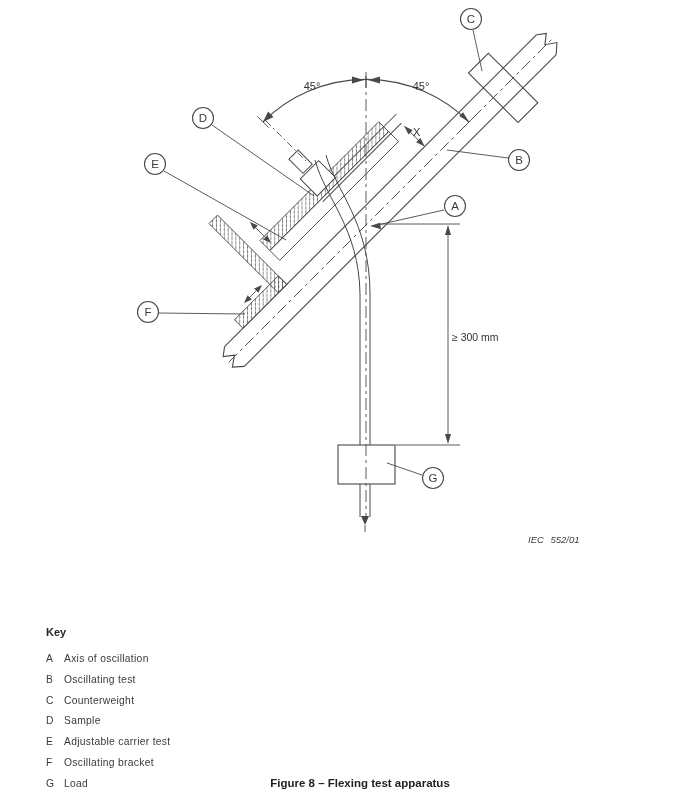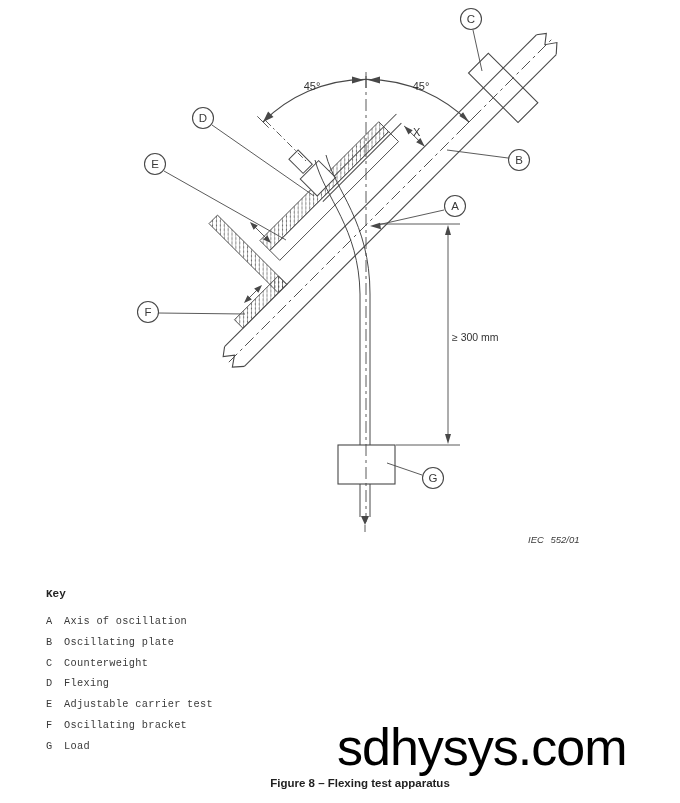--- a/index.html
+++ b/index.html
@@ -4,21 +4,21 @@
 <style>
   html,body{margin:0;padding:0;background:#fff;}
   .page{position:relative;width:680px;height:803px;background:#ffffff;overflow:hidden;
         font-family:"Liberation Sans",sans-serif;}
   .diagram-svg{position:absolute;left:0;top:0;}
   svg text{font-family:"Liberation Sans",sans-serif;fill:#333;}
   .t11{font-size:11px;}
   .t10{font-size:10.5px;}
   .t9i{font-size:9.5px;font-style:italic;word-spacing:4px;fill:#3a3a3a;}
   .callout-letter{font-size:11.5px;fill:#3a3a3a;}
-  .key{position:absolute;left:46px;top:588px;color:#3a3a3a;font-family:Liberation Mono, monospace;}
+  .key{position:absolute;left:46px;top:626px;color:#3a3a3a;}
   .key-heading{font-weight:bold;font-size:11px;color:#242424;margin-bottom:15px;}
   .key-row{display:flex;align-items:baseline;height:20.8px;font-size:10.3px;letter-spacing:.3px;}
   .key-letter{width:18px;flex:0 0 18px;}
   .key-label{white-space:nowrap;}
   .caption{position:absolute;top:777px;left:0;width:680px;box-sizing:border-box;padding-left:40px;
            text-align:center;font-size:11.5px;font-weight:bold;color:#1f1f1f;}
   .watermark{position:absolute;left:337px;top:721px;font-size:52px;line-height:1;
              color:#000;letter-spacing:-1px;white-space:nowrap;}
 </style>
 </head>
@@ -162,42 +162,41 @@
 
   <div class="key">
     <div class="key-heading">Key</div>
     <div id="key-rows">
         <div class="key-row">
           <span class="key-letter">A</span>
           <span class="key-label">Axis of oscillation</span>
         </div>
         <div class="key-row">
           <span class="key-letter">B</span>
-          <span class="key-label">Oscillating plate</span>
+          <span class="key-label">Oscillating test</span>
         </div>
         <div class="key-row">
           <span class="key-letter">C</span>
           <span class="key-label">Counterweight</span>
         </div>
         <div class="key-row">
           <span class="key-letter">D</span>
-          <span class="key-label">Flexing</span>
+          <span class="key-label">Sample</span>
         </div>
         <div class="key-row">
           <span class="key-letter">E</span>
           <span class="key-label">Adjustable carrier test</span>
         </div>
         <div class="key-row">
           <span class="key-letter">F</span>
           <span class="key-label">Oscillating bracket</span>
         </div>
         <div class="key-row">
           <span class="key-letter">G</span>
           <span class="key-label">Load</span>
         </div>
       </div>
   </div>
 
   <div class="caption">Figure 8 – Flexing test apparatus</div>
 
-  <div class="watermark">sdhysys.com</div>
 
 </div>
 
 </body></html>

